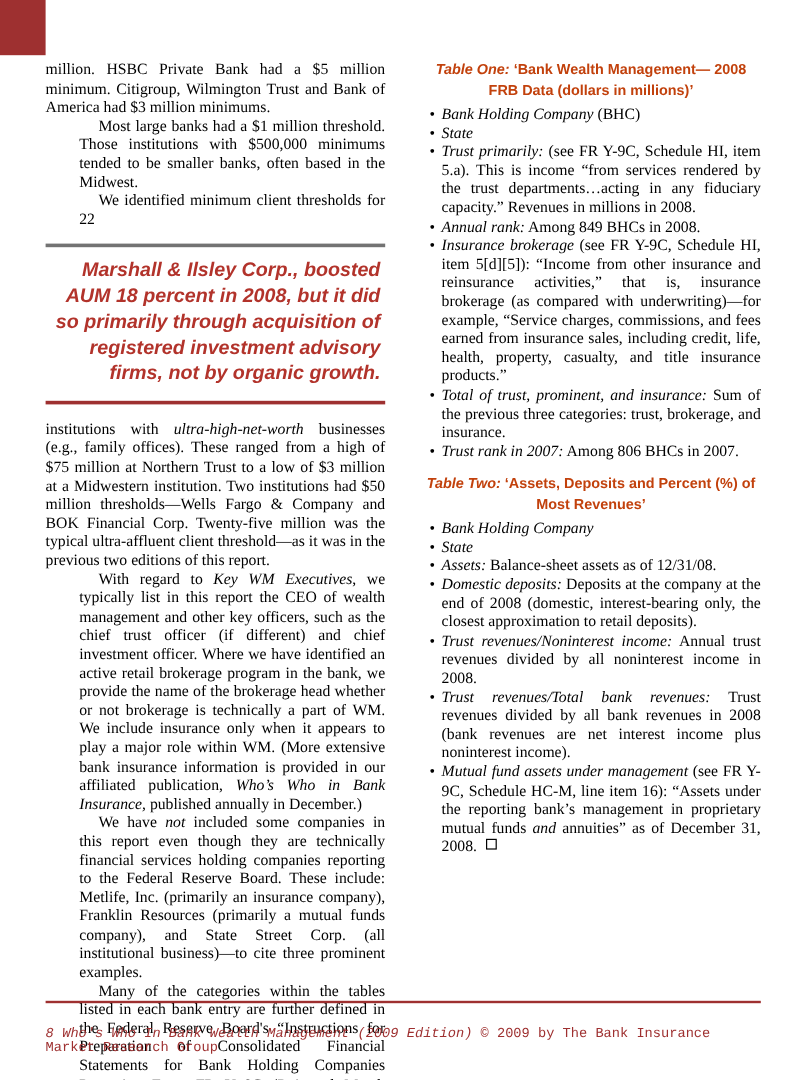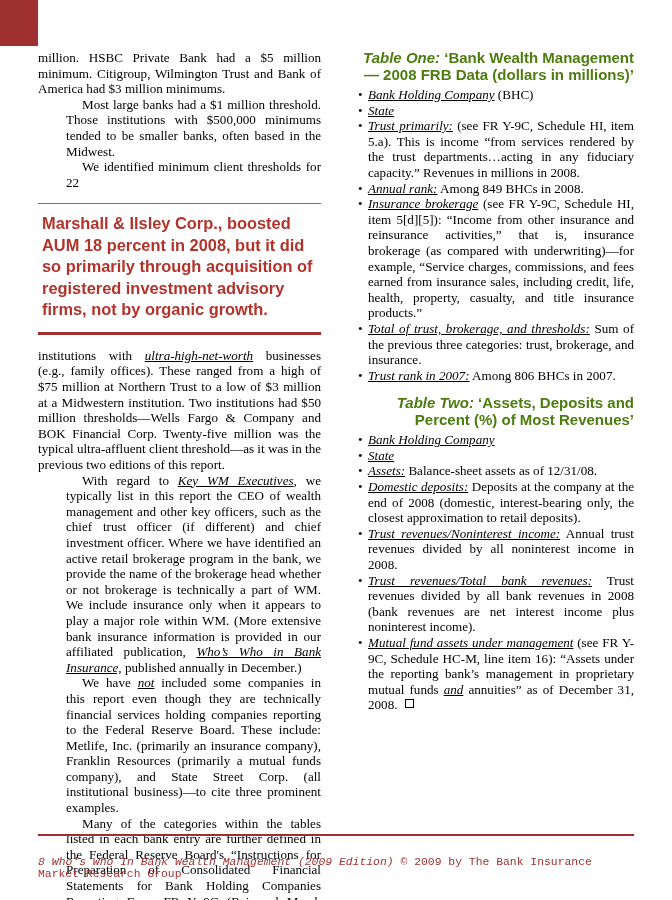--- a/index.html
+++ b/index.html
@@ -50,38 +50,39 @@
     line-height: 15.6px;
     text-align: justify;
     text-justify: inter-word;
     hyphens: auto;
   }
   p.indent { text-indent: 16px; margin-left: 28px; }
 
   .pullquote {
     margin: 13px 0 13px 0;
     padding: 9px 4px 11px 4px;
-    border-top: 1px solid #737373;
+    border-top: 3px solid #737373;
     border-bottom: 3px solid #9e3030;
     color: #b2332b;
     font-family: "Liberation Sans", sans-serif;
     font-weight: bold;
     font-size: 16.4px;
     line-height: 21.5px;
-    text-align: left;
+    text-align: right;
+    font-style: italic;
   }
 
   .table-head {
     font-family: "Liberation Sans", sans-serif;
     font-weight: bold;
     font-style: italic;
-    font-size: 15px;
+    font-size: 12px;
     line-height: 16.5px;
-    color: #4d7c0f;
-    text-align: right;
+    color: #c2410c;
+    text-align: center;
     margin: 0 0 4px 0;
   }
   .table-head .lead {
     font-style: italic;
   }
   .table-head .ttl {
     font-style: normal;
   }
   .bullets {
     margin: 0;
@@ -95,21 +96,21 @@
     line-height: 15.6px;
     text-align: justify;
     margin: 0;
   }
   .bullets li::before {
     content: "\2022";
     position: absolute;
     left: 7px;
     top: 0;
   }
-  .it { font-style: italic; text-decoration: underline; }
+  .it { font-style: italic; }
   .spacer-md { height: 12px; }
 
   .footer {
     position: absolute;
     left: 38px;
     bottom: 20px;
     width: 596px;
     border-top: 2px solid #9e3030;
     padding-top: 20px;
     font-family: Liberation Mono, monospace;
@@ -165,21 +166,21 @@
         <span class="lead">Table One:</span>
         <span class="ttl">‘Bank Wealth Management— 2008 FRB Data (dollars in millions)’</span>
       </div>
 
       <ul class="bullets">
         <li><span class="it">Bank Holding Company</span> (BHC)</li>
         <li><span class="it">State</span></li>
         <li><span class="it">Trust primarily:</span> (see FR Y-9C, Schedule HI, item 5.a). This is income “from services rendered by the trust departments…acting in any fiduciary capacity.” Revenues in millions in 2008.</li>
         <li><span class="it">Annual rank:</span> Among 849 BHCs in 2008.</li>
         <li><span class="it">Insurance brokerage</span> (see FR Y-9C, Schedule HI, item 5[d][5]): “Income from other insurance and reinsurance activities,” that is, insurance brokerage (as compared with underwriting)—for example, “Service charges, commissions, and fees earned from insurance sales, including credit, life, health, property, casualty, and title insurance products.”</li>
-        <li><span class="it">Total of trust, brokerage, and thresholds:</span> Sum of the previous three categories: trust, brokerage, and insurance.</li>
+        <li><span class="it">Total of trust, prominent, and insurance:</span> Sum of the previous three categories: trust, brokerage, and insurance.</li>
         <li><span class="it">Trust rank in 2007:</span> Among 806 BHCs in 2007.</li>
       </ul>
 
       <div class="spacer-md"></div>
 
       <div class="table-head">
         <span class="lead">Table Two:</span>
         <span class="ttl">‘Assets, Deposits and Percent (%) of Most Revenues’</span>
       </div>
 

